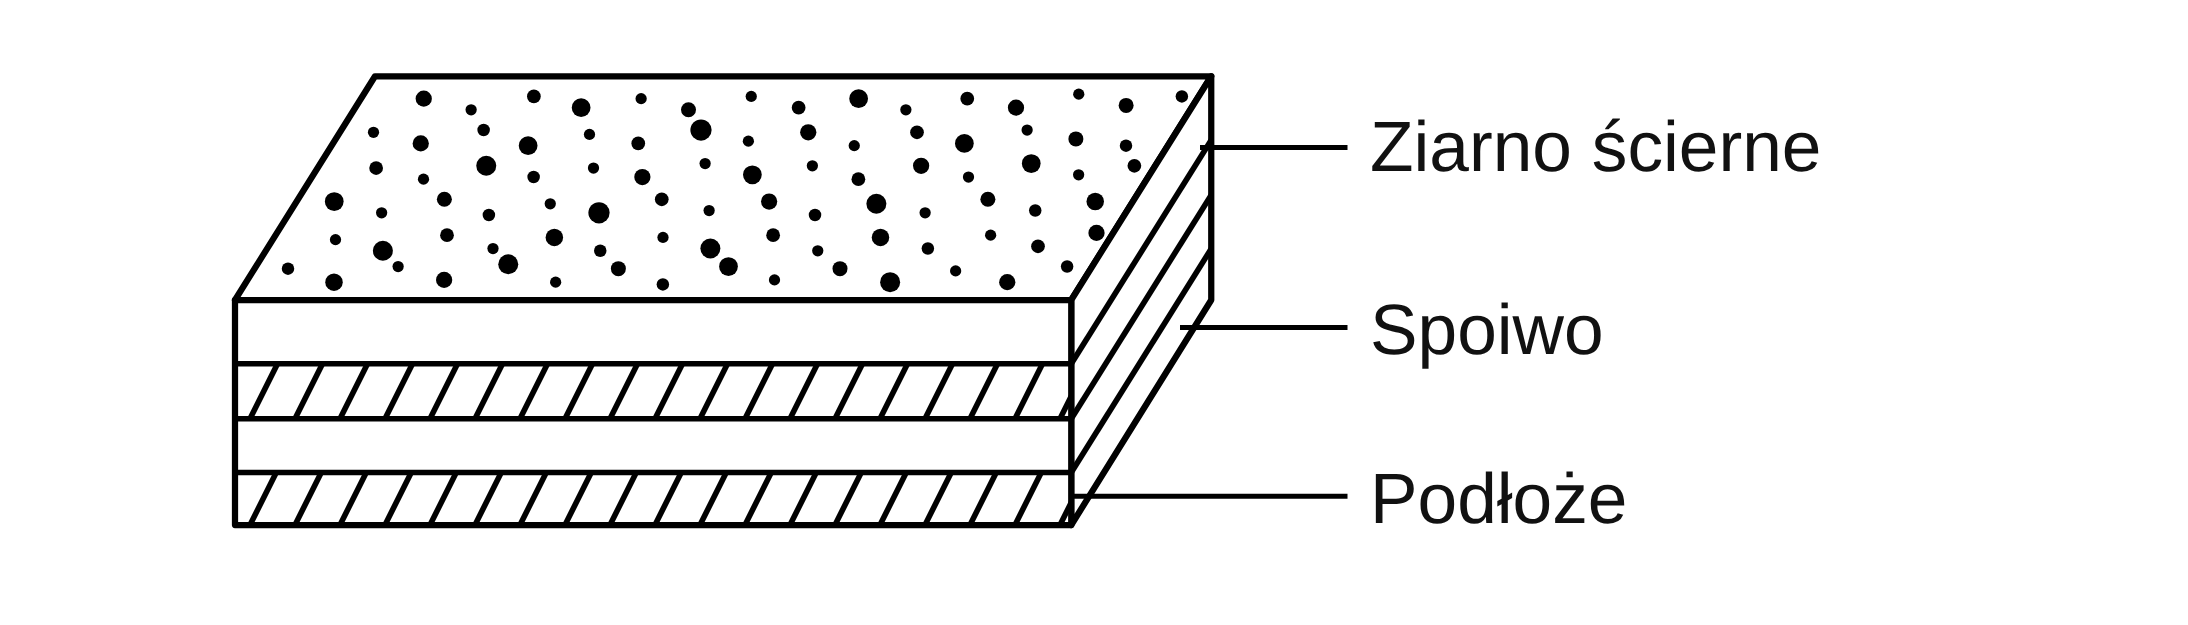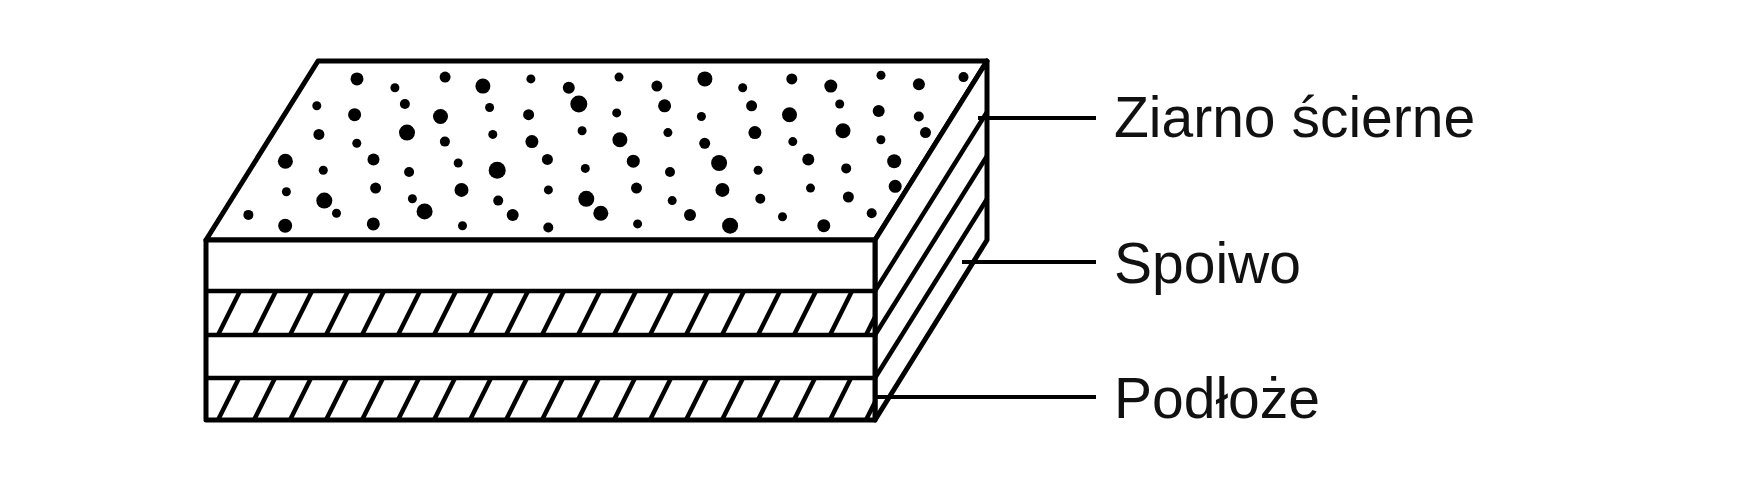--- a/index.html
+++ b/index.html
@@ -6,21 +6,20 @@
     margin: 0;
     padding: 0;
     background: #ffffff;
   }
   .stage {
     position: relative;
     width: 1526px;
     height: 500px;
     background: #ffffff;
     overflow: hidden;
-    padding-left: 18px;
   }
   svg {
     display: block;
   }
   .diagram-label {
     font-family: "Liberation Sans", sans-serif;
     font-size: 57px;
     font-weight: 500;
     fill: #111111;
     letter-spacing: 0px;

